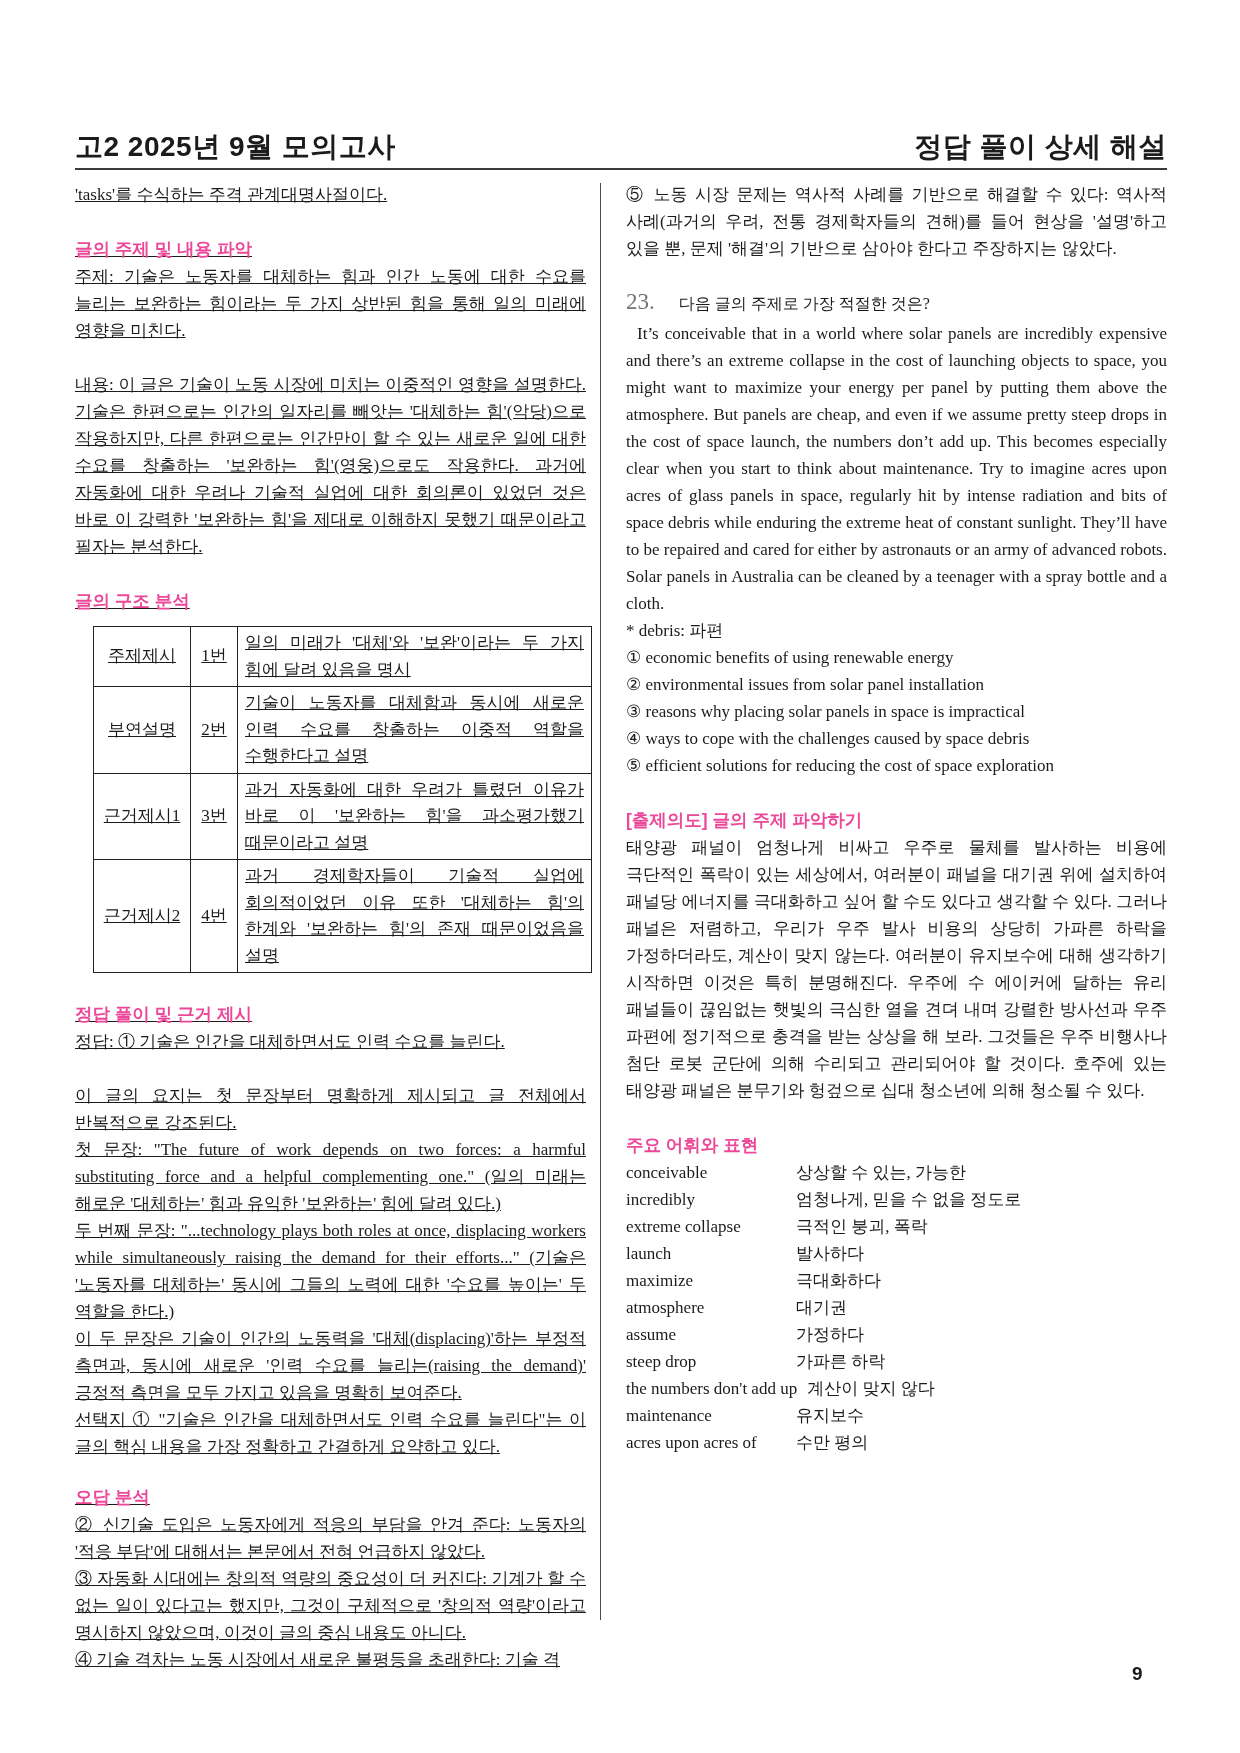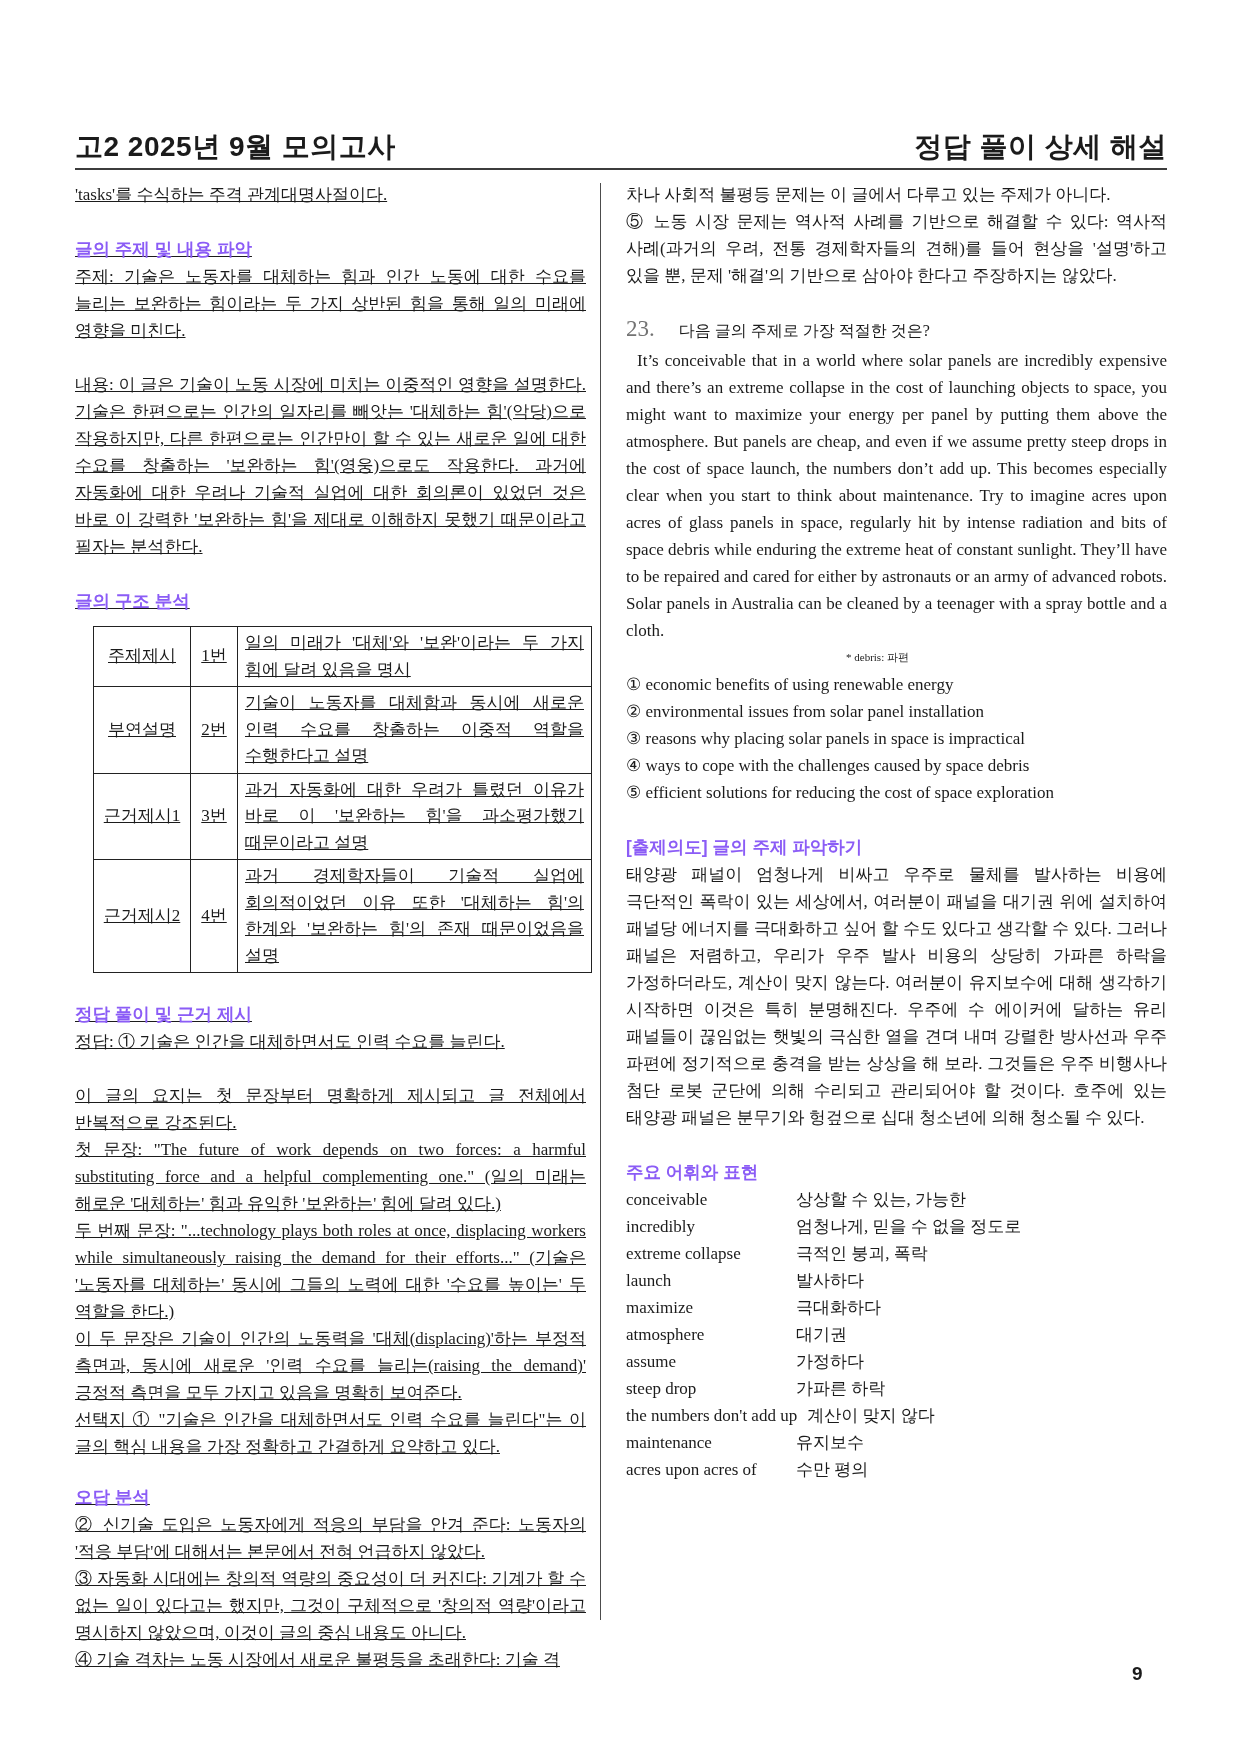--- a/index.html
+++ b/index.html
@@ -32,42 +32,42 @@
     font-size: 17px; line-height: 27px;
     text-align: justify; text-justify: inter-word;
     word-break: keep-all;
   }
   p.body-en { word-break: normal; }
   .mb-blank { margin-bottom: 27px; }
 
   h3.sec-heading {
     font-family: "Liberation Sans", "DejaVu Sans", sans-serif;
     font-weight: bold; font-size: 17.5px; line-height: 27px;
-    margin-top: 28px; color: #8b5cf6;
+    margin-top: 28px; color: #ec4899;
   }
 
   
   table.structure {
     width: 499px; border-collapse: collapse; margin: 11px 0 28px 18px;
   }
   table.structure td {
     border: 1.4px solid #222;
     font-size: 17px; line-height: 26.5px;
     padding: 3px 7px; vertical-align: middle;
   }
   td.t-role { width: 97px; text-align: center; }
   td.t-num  { width: 47px; text-align: center; }
   td.t-desc { text-align: justify; word-break: keep-all; }
 
   
   .q-line { margin-top: 26px; line-height: 30px; }
   .q-num  { color: #737373; font-size: 23px; font-family: "Liberation Serif", serif; }
   .q-prompt { font-size: 16px; margin-left: 24px; }
   p.passage { text-indent: 11px; margin-top: 3px; }
-  p.footnote { font-size: 11px; line-height: 27px; text-align: center; padding-right: 38px; }
+  p.footnote { font-size: 17px; line-height: 27px; text-align: left; padding-right: 38px; }
   .choices p.body { text-align: left; }
 
   
   .vocab-row { display: flex; font-size: 17px; line-height: 27px; }
   .vocab-term { flex: 0 0 auto; min-width: 170px; padding-right: 10px; white-space: nowrap; }
   .vocab-meaning { word-break: keep-all; }
 
   
   .page-num {
     position: absolute; left: 1132px; top: 1663px;
@@ -129,21 +129,20 @@
 
     <h3 class="sec-heading" style="margin-top:24px;">오답 분석</h3>
     <p class="body">② 신기술 도입은 노동자에게 적응의 부담을 안겨 준다: 노동자의 '적응 부담'에 대해서는 본문에서 전혀 언급하지 않았다.</p>
     <p class="body">③ 자동화 시대에는 창의적 역량의 중요성이 더 커진다: 기계가 할 수 없는 일이 있다고는 했지만, 그것이 구체적으로 '창의적 역량'이라고 명시하지 않았으며, 이것이 글의 중심 내용도 아니다.</p>
     <p class="body">④ 기술 격차는 노동 시장에서 새로운 불평등을 초래한다: 기술 격</p>
   </div>
 
   <div class="col-divider"></div>
 
   <div class="col-right">
-    <p class="body">차나 사회적 불평등 문제는 이 글에서 다루고 있는 주제가 아니다.</p>
     <p class="body">⑤ 노동 시장 문제는 역사적 사례를 기반으로 해결할 수 있다: 역사적 사례(과거의 우려, 전통 경제학자들의 견해)를 들어 현상을 '설명'하고 있을 뿐, 문제 '해결'의 기반으로 삼아야 한다고 주장하지는 않았다.</p>
 
     <p class="body q-line">
       <span class="q-num">23.</span><span class="q-prompt">다음 글의 주제로 가장 적절한 것은?</span>
     </p>
     <p class="body body-en passage">It’s conceivable that in a world where solar panels are incredibly expensive and there’s an extreme collapse in the cost of launching objects to space, you might want to maximize your energy per panel by putting them above the atmosphere. But panels are cheap, and even if we assume pretty steep drops in the cost of space launch, the numbers don’t add up. This becomes especially clear when you start to think about maintenance. Try to imagine acres upon acres of glass panels in space, regularly hit by intense radiation and bits of space debris while enduring the extreme heat of constant sunlight. They’ll have to be repaired and cared for either by astronauts or an army of advanced robots. Solar panels in Australia can be cleaned by a teenager with a spray bottle and a cloth.</p>
     <p class="footnote">* debris: 파편</p>
 
     <div class="choices">
       <p class="body body-en">① economic benefits of using renewable energy</p>

